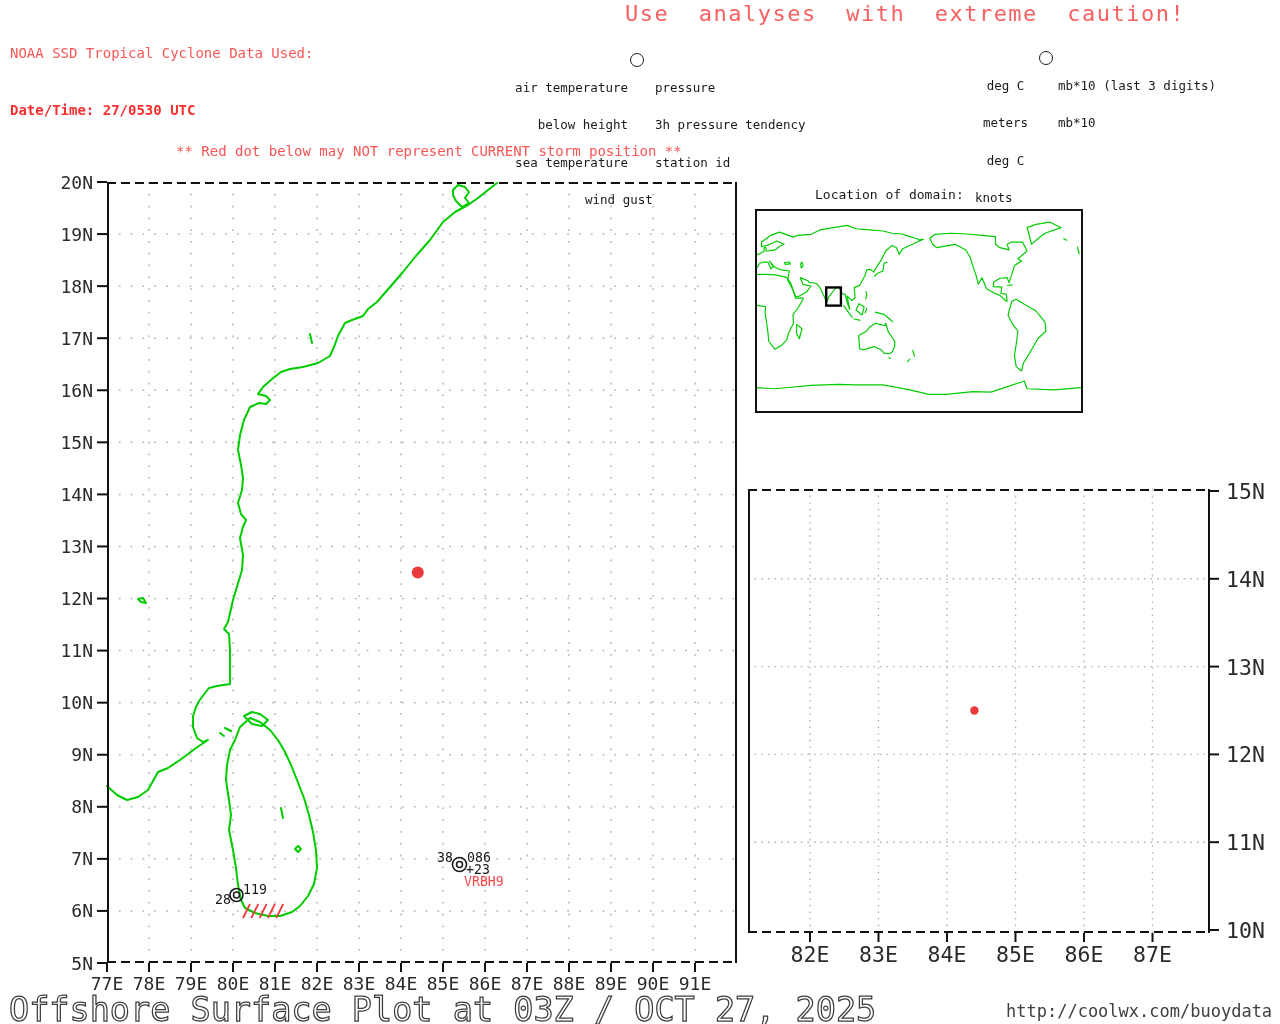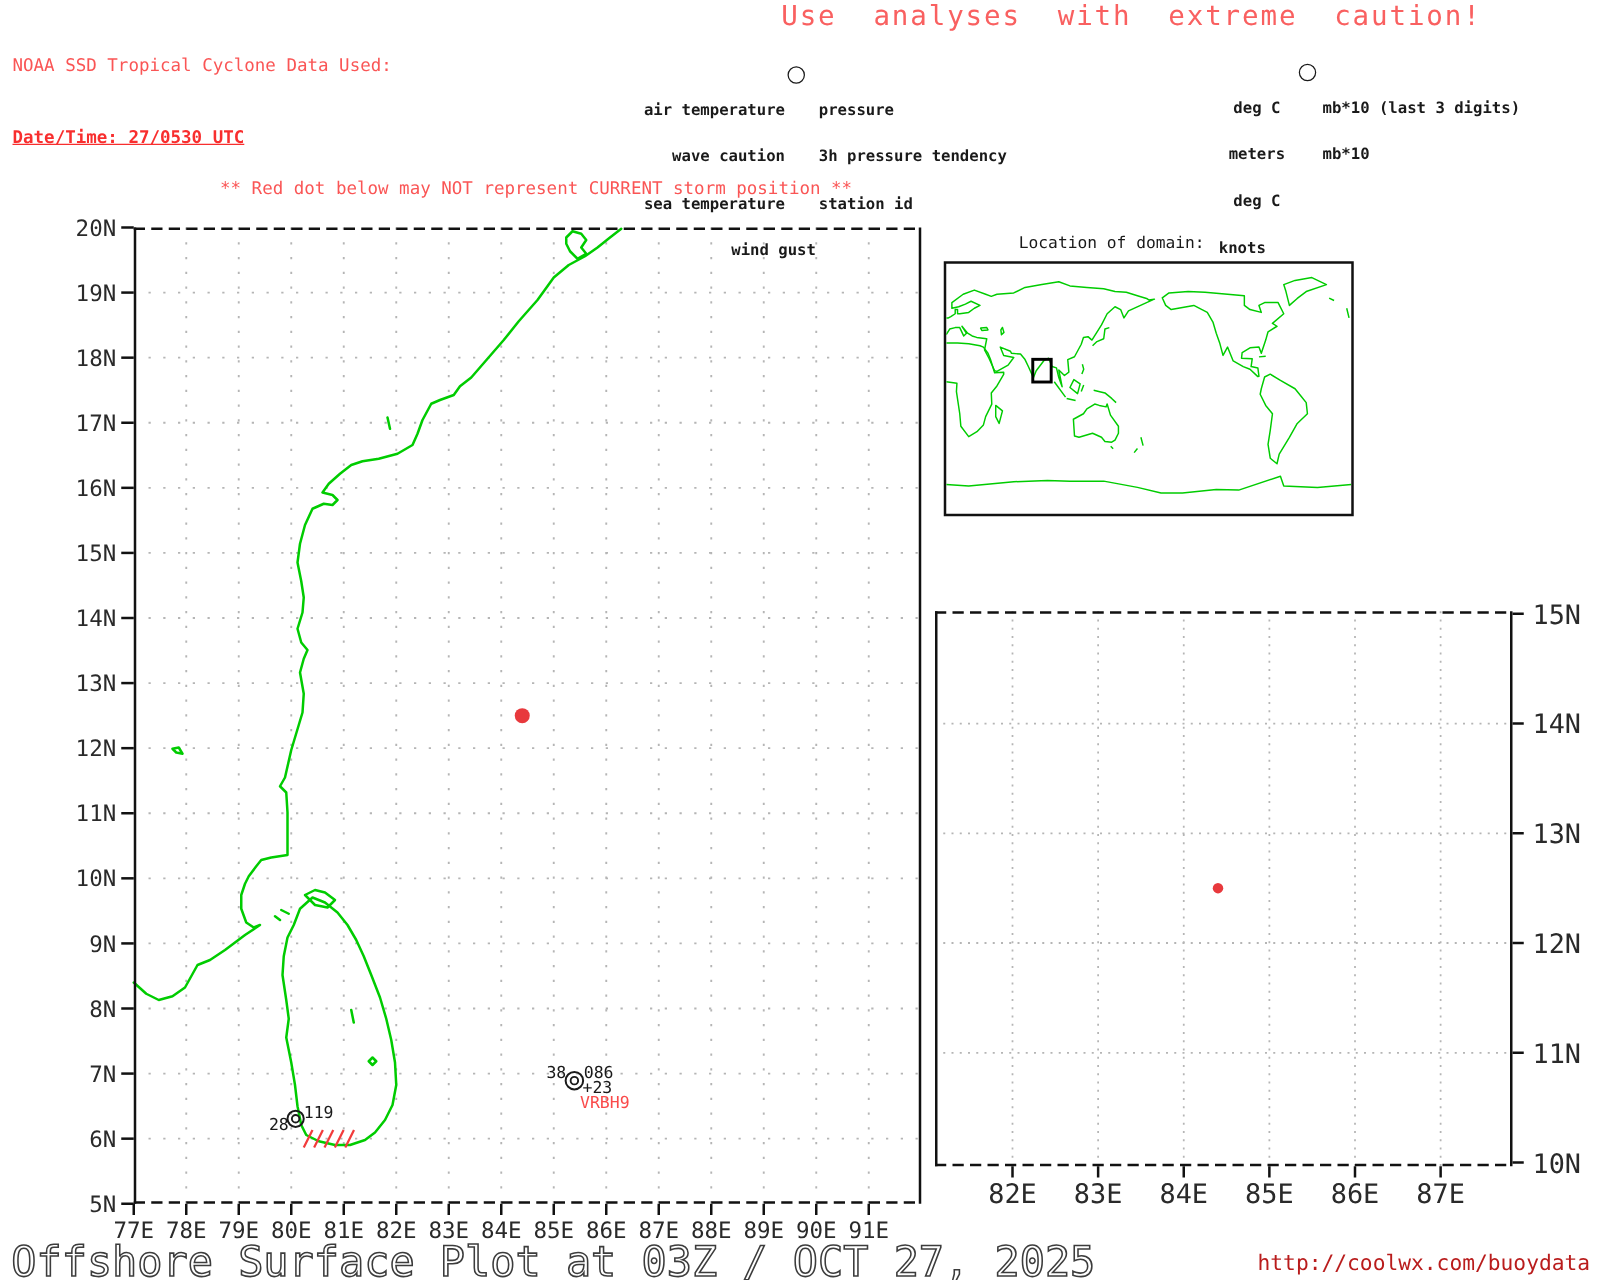--- a/index.html
+++ b/index.html
@@ -2,28 +2,28 @@
 <html><head>
 <meta charset="utf-8">
 <style>
   html,body{margin:0;padding:0;background:#fff;}
   body{width:1280px;height:1024px;position:relative;overflow:hidden;
        font-family:"DejaVu Sans Mono","Liberation Mono",monospace;color:#1a1a1a;}
   .abs{position:absolute;}
   
   #header-left{left:10px;top:6px;font-size:14px;line-height:19px;white-space:pre;}
   .red{color:#fa5555;}
-  .red-bold{color:#f82e2e;font-weight:bold;text-decoration:underline;}
+  .red-bold{color:#f82e2e;font-weight:bold;}
   
   #caution{left:625px;top:1px;font-size:22px;color:#f96060;letter-spacing:1.5px;white-space:pre;}
   
   .legend{font-size:12.5px;line-height:12.5px;white-space:pre;}
   #legend-center{left:515px;top:44px;width:300px;}
   #legend-right{left:975px;top:42px;width:300px;}
-  .lrow{display:flex;font-weight:bold;}
+  .lrow{display:flex;}
   #legend-center .lcell{width:113px;text-align:right;}
   #legend-center .spacer{width:27px;}
   #legend-right .lcell{width:61px;text-align:center;}
   #legend-right .spacer{width:22px;}
   .legend-circle{position:absolute;width:12px;height:12px;border:1.5px solid #1a1a1a;border-radius:50%;background:#fff;}
   #legend-center .legend-circle{left:115px;top:9px;}
   #legend-right .legend-circle{left:64px;top:9px;}
   #wind-gust-row{margin-left:70px;}
   #knots-row{}
   
@@ -31,36 +31,36 @@
   
   #inset-title{left:815px;top:174px;font-size:13px;white-space:pre;margin-top:13px;}
   #inset-box{left:755px;top:209px;width:324px;height:200px;border:2px solid #111;}
   
   #main-plot{left:107px;top:182px;overflow:visible;}
   #sub-plot{left:748px;top:489px;overflow:visible;}
   svg{display:block;}
   svg text{font-family:"DejaVu Sans Mono","Liberation Mono",monospace;}
   
   #footer-title{left:7px;top:989px;overflow:visible;}
-  #footer-url{left:1006px;top:1001px;font-size:17px;color:#b91c1c;white-space:pre;}
+  #footer-url{left:1006px;top:1001px;font-size:17px;color:#404040;white-space:pre;}
 </style>
 </head>
 <body>
 
 <div class="abs" id="header-left">
   <div class="red">NOAA SSD Tropical Cyclone Data Used:</div>
   <div class="red-bold">Date/Time: 27/0530 UTC</div>
 </div>
 
 <div class="abs" id="caution">Use  analyses  with  extreme  caution!</div>
 
 <div class="abs legend" id="legend-center">
   <span class="legend-circle"></span>
   <div class="lrow"><span class="lcell">air temperature</span><span class="spacer"></span><span>pressure</span></div>
-  <div class="lrow"><span class="lcell">wave caution</span><span class="spacer"></span><span>3h pressure tendency</span></div>
+  <div class="lrow"><span class="lcell">below height</span><span class="spacer"></span><span>3h pressure tendency</span></div>
   <div class="lrow"><span class="lcell">sea temperature</span><span class="spacer"></span><span>station id</span></div>
   <div class="lrow"><span id="wind-gust-row">wind gust</span></div>
 </div>
 
 <div class="abs legend" id="legend-right">
   <span class="legend-circle"></span>
   <div class="lrow"><span class="lcell">deg C</span><span class="spacer"></span><span>mb*10 (last 3 digits)</span></div>
   <div class="lrow"><span class="lcell">meters</span><span class="spacer"></span><span>mb*10</span></div>
   <div class="lrow"><span class="lcell">deg C</span></div>
   <div class="lrow"><span id="knots-row">knots</span></div>

